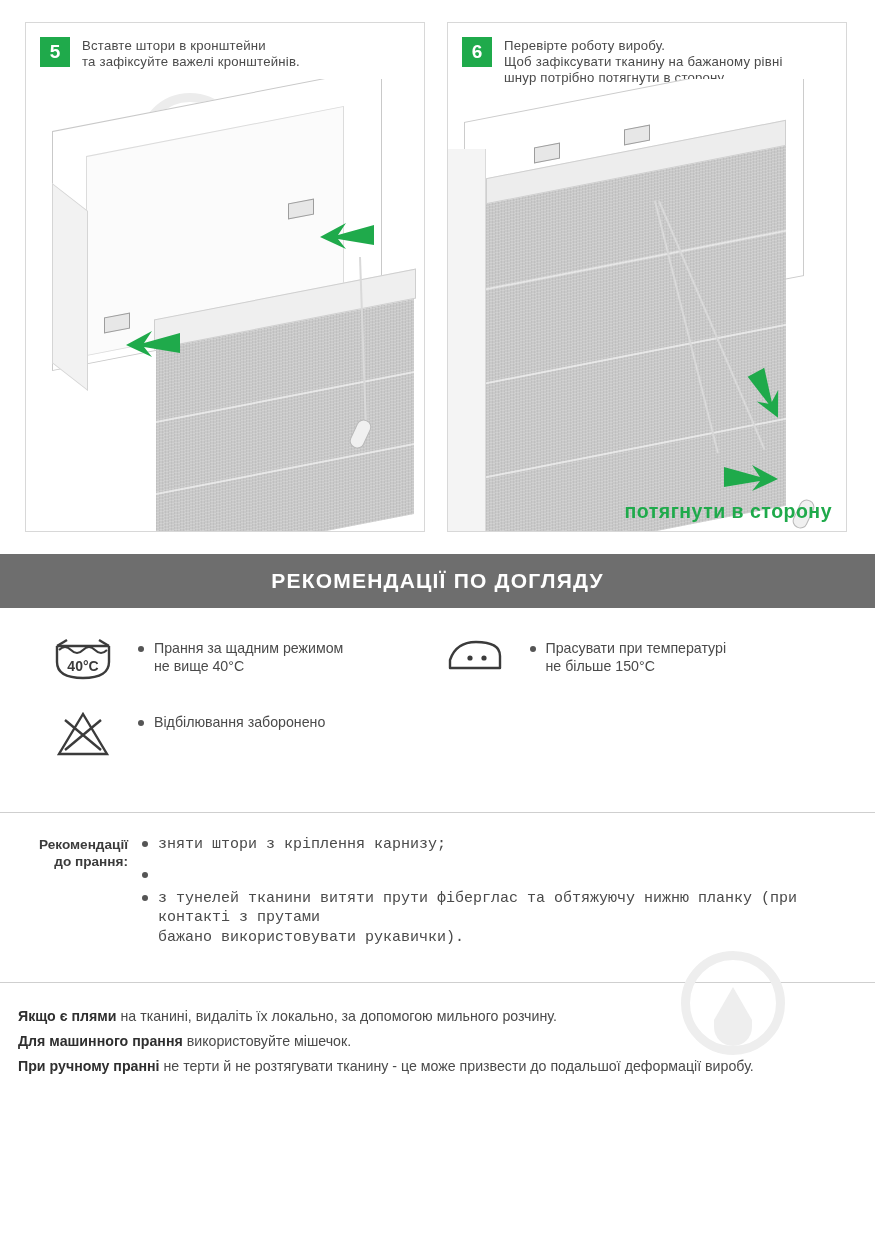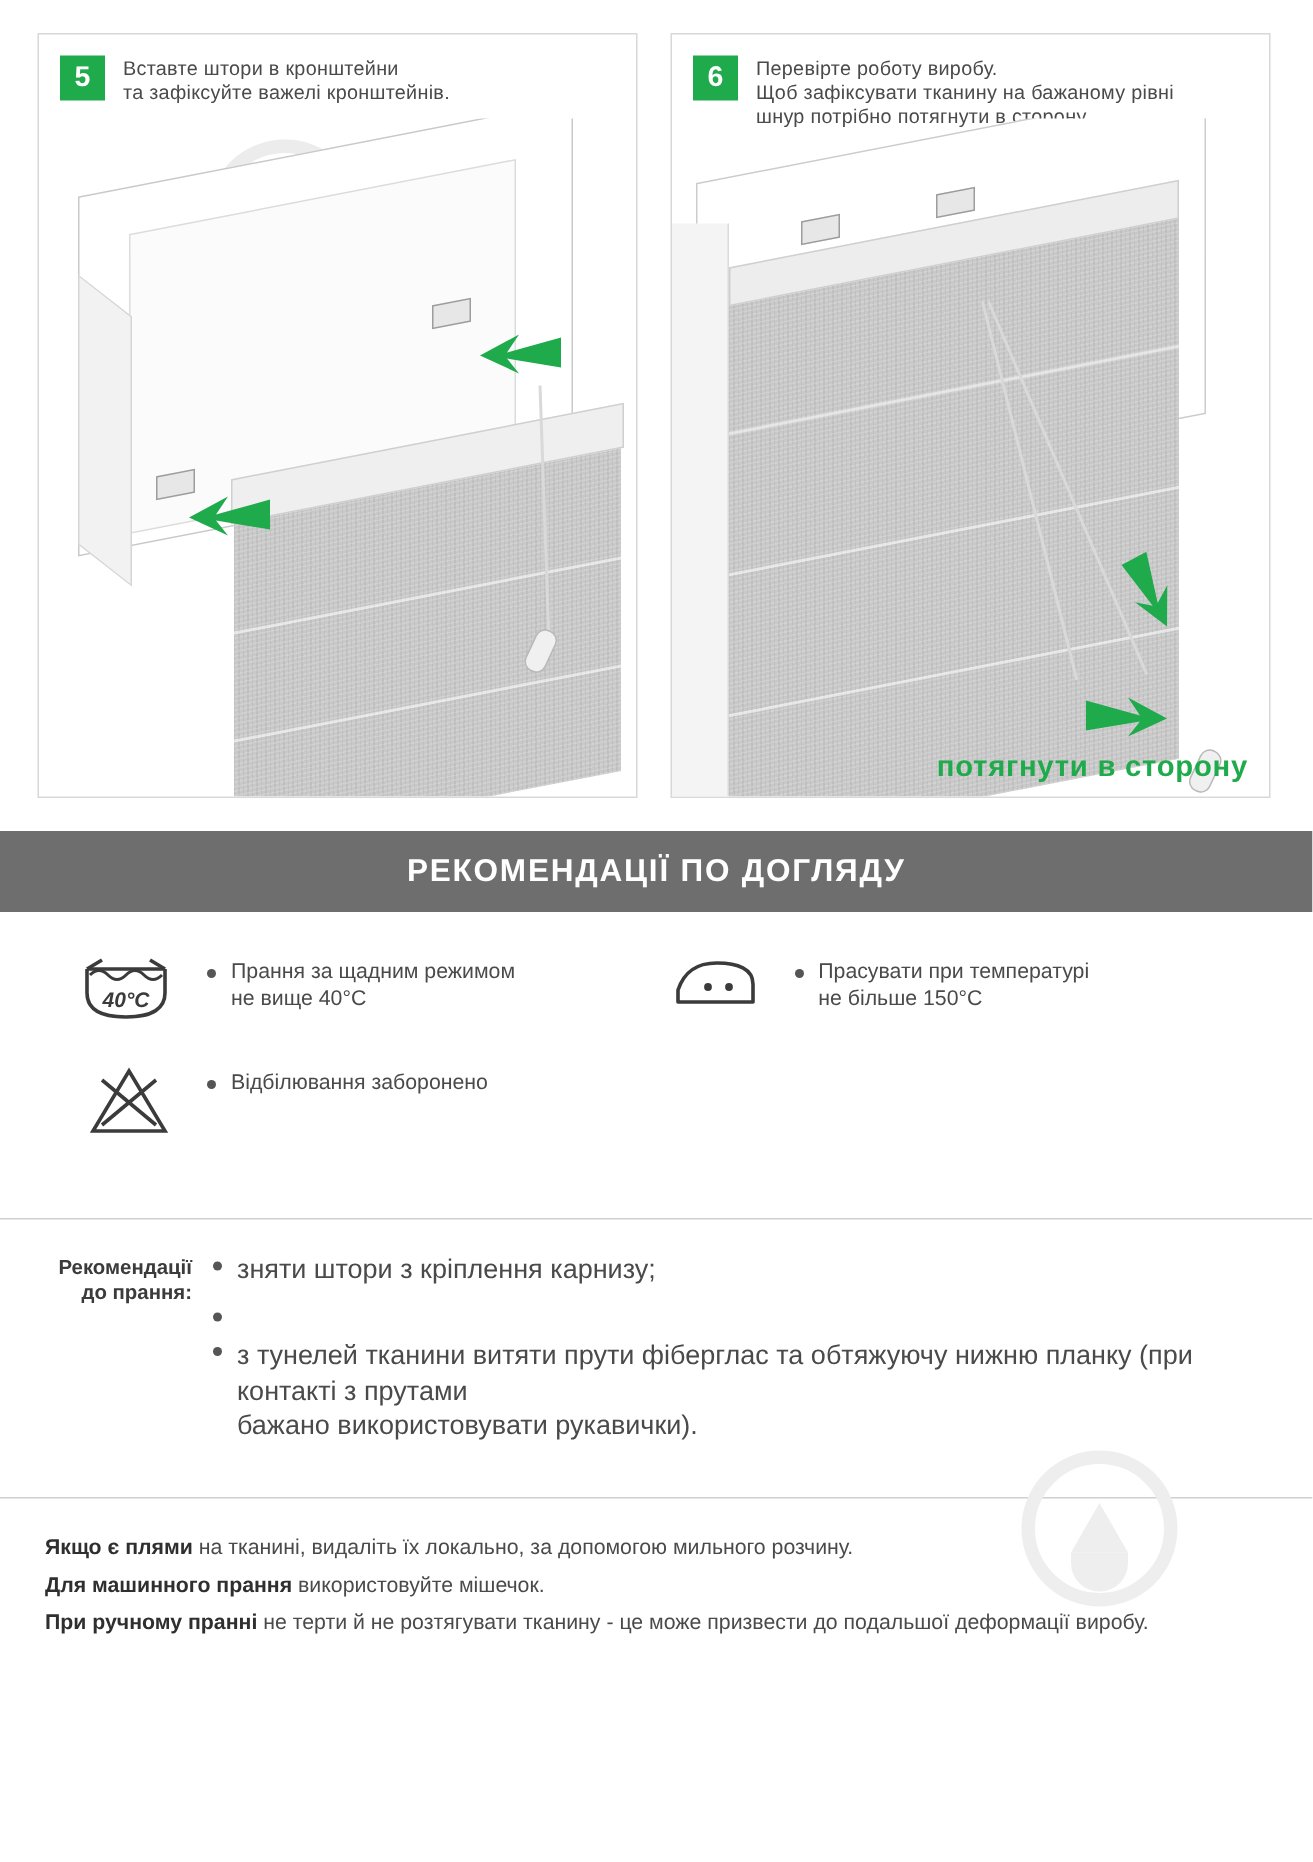--- a/index.html
+++ b/index.html
@@ -226,24 +226,23 @@
   .care-col { width: 50%; }
   .care-row {
     display: flex;
     align-items: flex-start;
     margin-bottom: 28px;
   }
   .care-icon {
     width: 62px;
     flex: 0 0 62px;
     display: flex;
-    justify-content: flex-end;
+    justify-content: center;
     align-items: center;
     margin-right: 24px;
-    font-style: italic;
   }
   .care-items { padding-top: 4px; }
   .care-item {
     display: flex;
     align-items: flex-start;
     font-size: 14.2px;
     line-height: 1.24;
     color: #4a4a4a;
     margin-bottom: 6px;
   }
@@ -277,30 +276,31 @@
     line-height: 1.25;
     padding-top: 2px;
   }
   .wash-list {
     padding-left: 14px;
     flex: 1;
   }
   .wash-item {
     display: flex;
     align-items: flex-start;
-    font-size: 18px;
+    font-size: 15px;
     line-height: 1.3;
     margin-bottom: 11px;
     color: #4a4a4a;
+    font-family: Liberation Mono, monospace;
   }
 
   
   .notes {
     position: relative;
-    padding: 22px 26px 0 30px;
+    padding: 22px 26px 0 18px;
   }
   .note-line {
     font-size: 14.2px;
     line-height: 1.55;
     color: #4a4a4a;
     margin-bottom: 3px;
   }
   .note-line b { color: #2f2f2f; }
   .notes-watermark {
     position: absolute;

